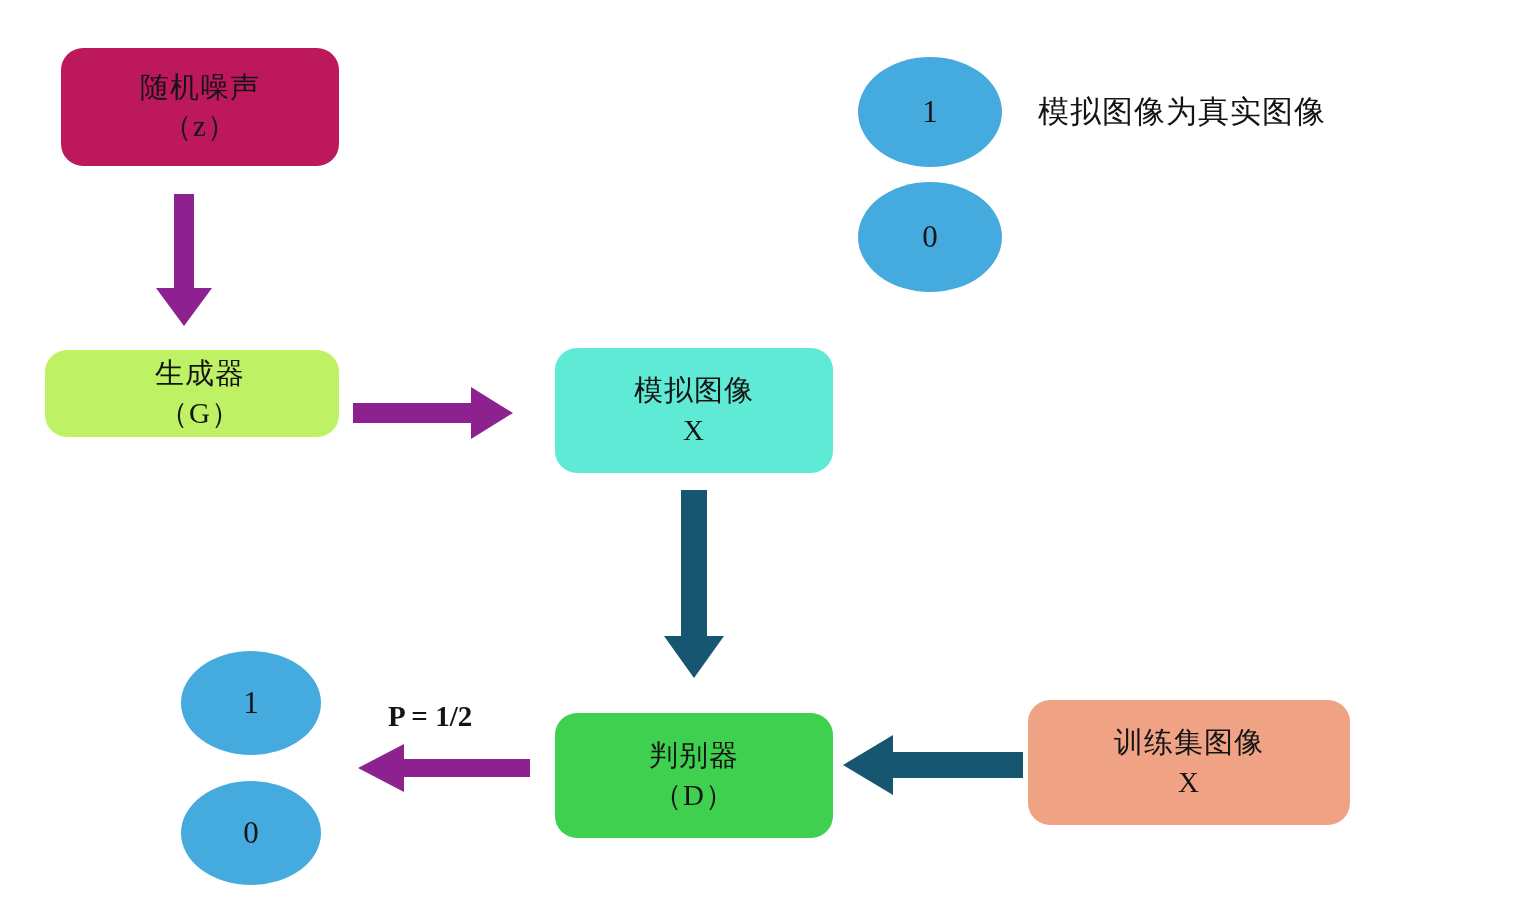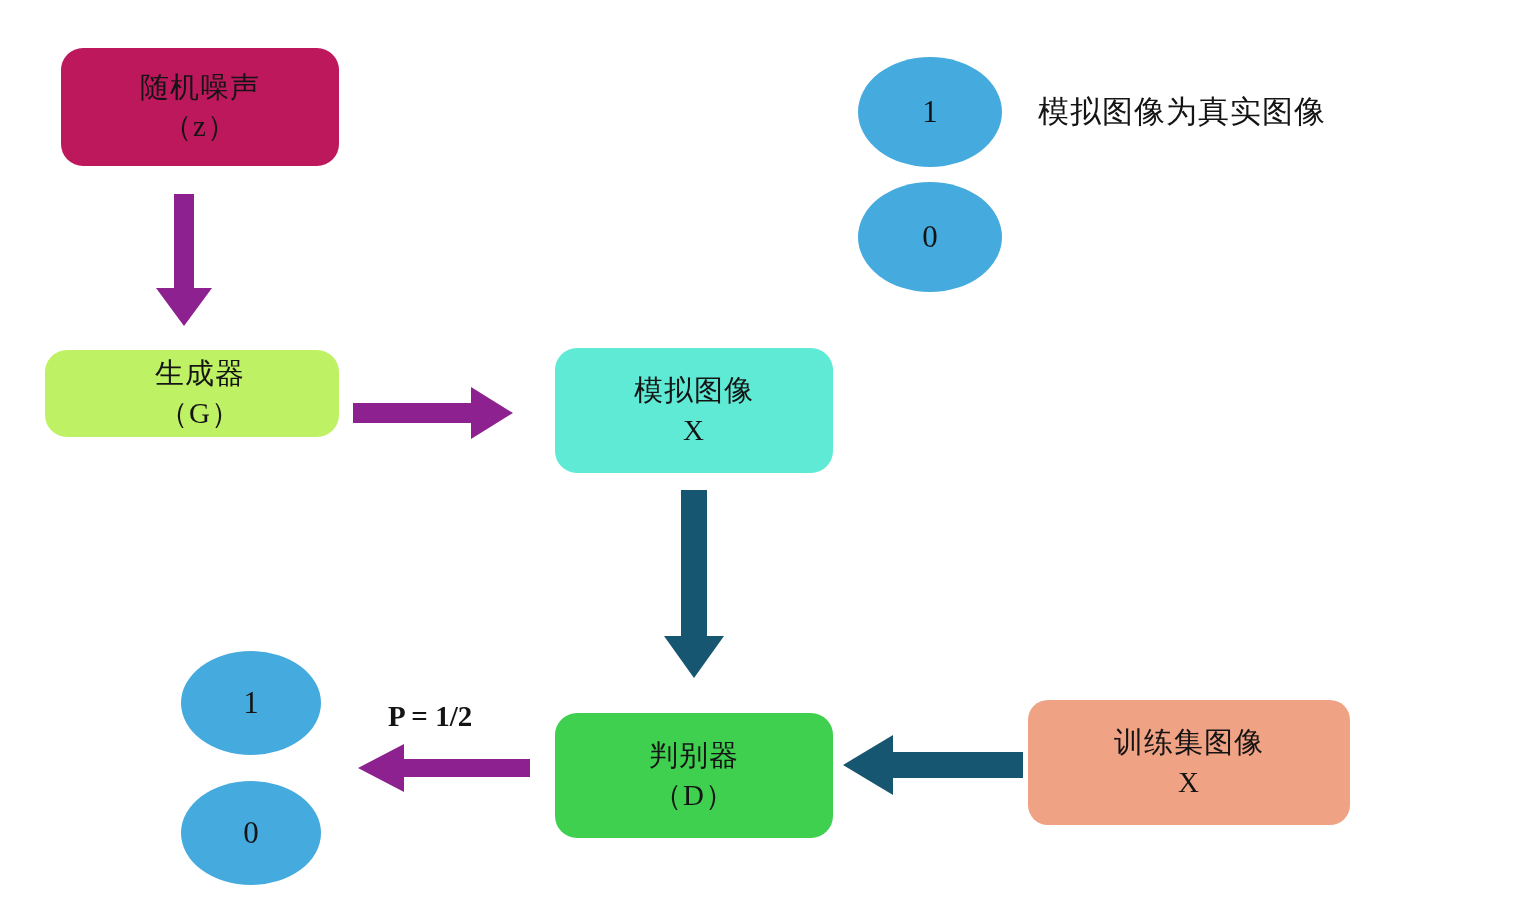--- a/index.html
+++ b/index.html
@@ -93,21 +93,21 @@
 
 <div class="node" style="left: 555px; top: 703px; width: 278px; height: 125px; background: rgb(62, 208, 78); margin-top: 10px;">
   <div>判别器</div>
   <div>（D）</div>
 </div>
 
 <svg class="arrow" style="left:843px; top:735px;" width="180" height="60" viewBox="0 0 180 60">
   <polygon points="180,17 50,17 50,0 0,30 50,60 50,43 180,43" fill="#175670"></polygon>
 </svg>
 
-<div class="node" style="left: 1028px; top: 700px; width: 322px; height: 125px; background: rgb(240, 162, 133); border-radius: 20px;">
+<div class="node" style="left: 1028px; top: 700px; width: 322px; height: 125px; background: rgb(240, 162, 133);">
   <div>训练集图像</div>
   <div>X</div>
 </div>
 
 <svg class="arrow" style="left:358px; top:744px;" width="172" height="48" viewBox="0 0 172 48">
   <polygon points="172,15 46,15 46,0 0,24 46,48 46,33 172,33" fill="#8E2190"></polygon>
 </svg>
 
 <div class="floating-label" style="left:388px; top:700px; width:135px;">P = 1/2</div>
 

